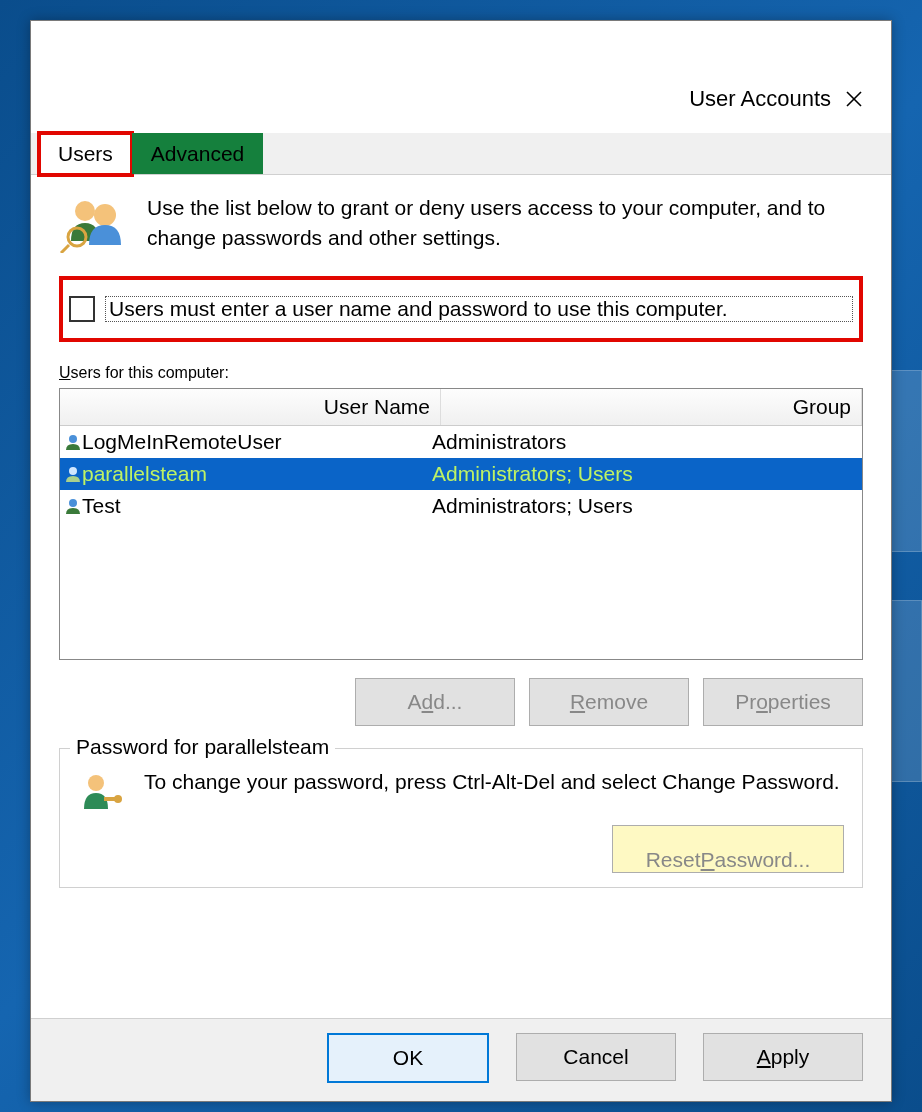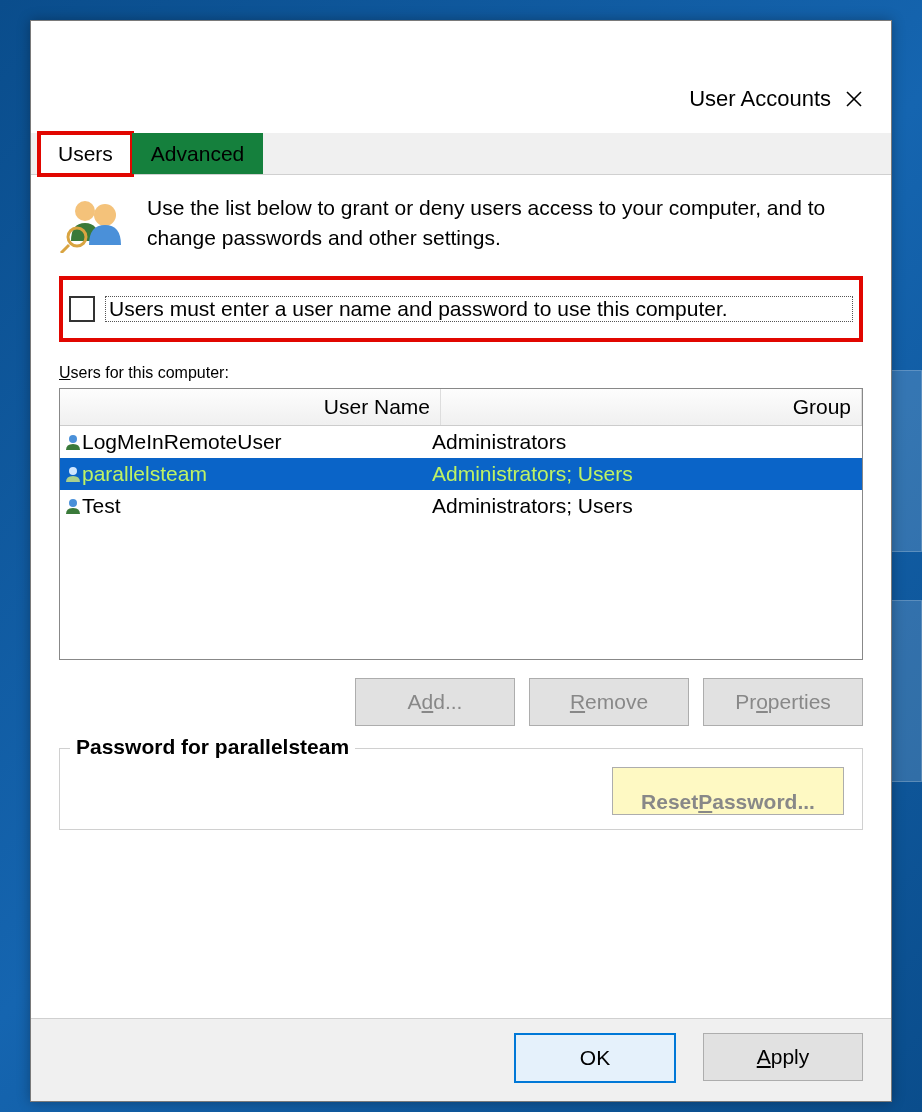--- a/index.html
+++ b/index.html
@@ -135,21 +135,20 @@
 .btn.disabled{color:#888}
 .btn.active{
   border:2px solid #0078d7;
   background:#e5f1fb;
 }
 .groupbox{
   border:1px solid #d0d0d0;
   padding:18px 18px 14px 18px;
   position:relative;
   margin-bottom:12px;
-  font-weight:bold;
 }
 .group-title{
   position:absolute;top:-14px;left:10px;
   background:#fff;padding:0 6px;font-size:21px;
 }
 .pw-row{display:flex;align-items:flex-start;gap:22px;margin-bottom:14px}
 .pw-icon{width:44px;height:40px;flex-shrink:0;margin-top:4px}
 .pw-text{font-size:21px;line-height:1.45}
 .pw-btn-row{display:flex;justify-content:flex-end}
 .pw-btn{
@@ -267,34 +266,46 @@
       </div>
       <div class="btn disabled">
         <span>Pr</span>
           <span class="underline-letter">o</span>
           <span>perties</span>
       </div>
     </div>
 
     <div class="groupbox">
       <div class="group-title">Password for parallelsteam</div>
+      <div class="pw-row">
+        <svg class="pw-icon" viewBox="0 0 44 40">
+          <circle cx="18" cy="12" r="8" fill="#f4c27a"></circle>
+          <path d="M6 38 Q6 22 18 22 Q30 22 30 38 Z" fill="#2e8b57"></path>
+          <rect x="26" y="26" width="16" height="4" fill="#d9a441"></rect>
+          <circle cx="40" cy="28" r="4" fill="#d9a441"></circle>
+        </svg>
+        <div class="pw-text">To change your password, press Ctrl-Alt-Del and select Change Password.</div>
+      </div>
       <div class="pw-btn-row">
         <div class="pw-btn">
           <span>Reset </span>
             <span class="underline-letter">P</span>
             <span>assword...</span>
         </div>
       </div>
     </div>
 
   </div>
 
   <div class="dialog-buttons">
     <div class="btn active">
       <span>OK</span>
     </div>
     <div class="btn">
+      <span>Cancel</span>
+    </div>
+    <div class="btn">
       <span class="underline-letter">A</span>
         <span>pply</span>
     </div>
   </div>
 
 </div>
 
 </body></html>

